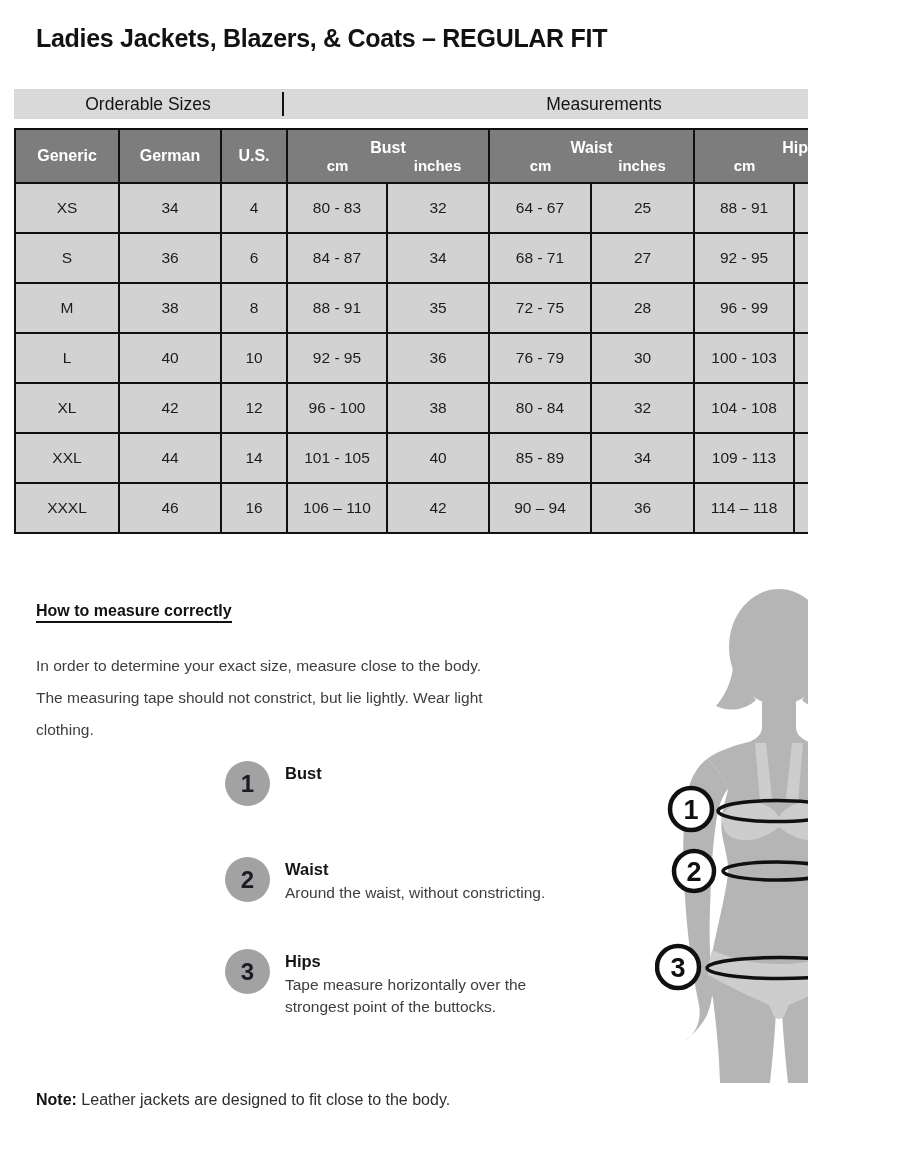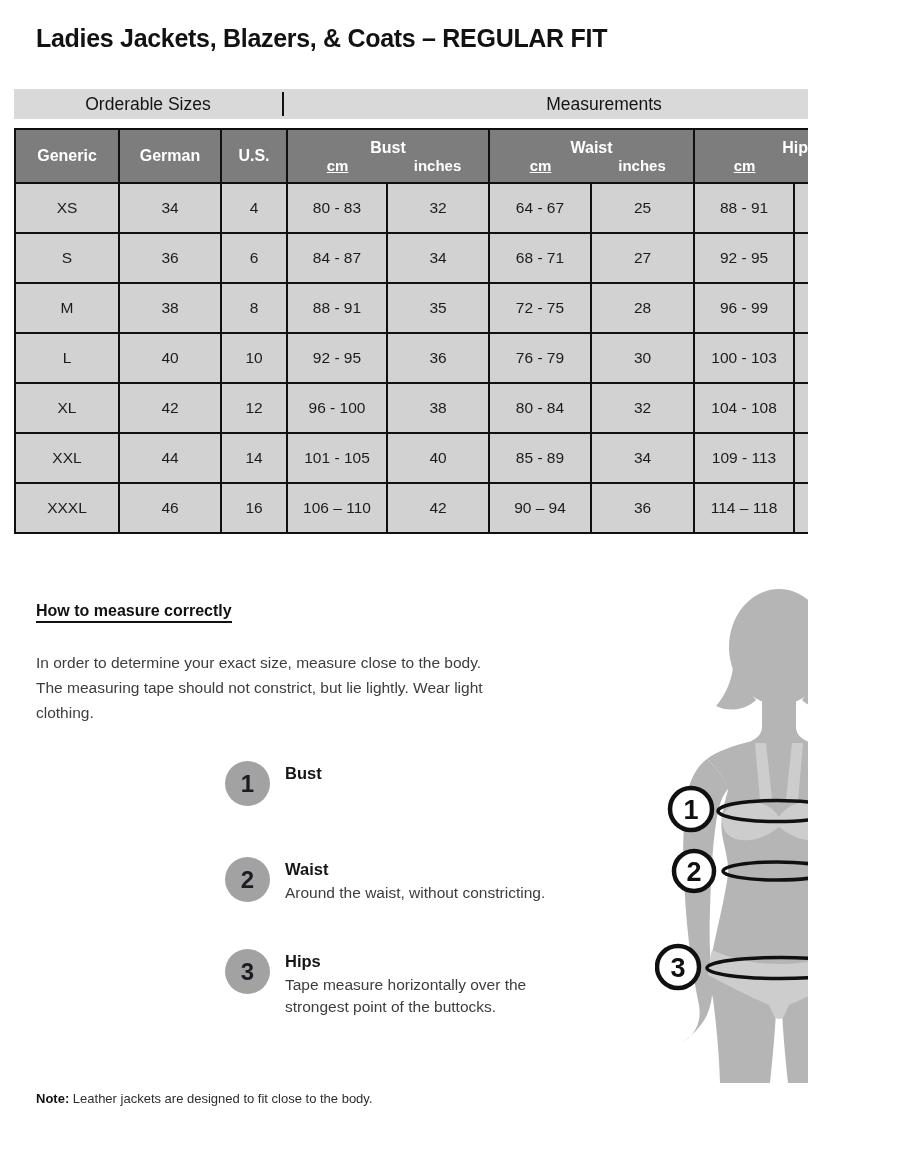--- a/index.html
+++ b/index.html
@@ -25,42 +25,42 @@
     border-collapse:collapse;table-layout:fixed;}
   .size-table th,.size-table td{text-align:center;vertical-align:middle;}
   .size-table th{background:var(--header-bg);color:#ffffff;font-weight:bold;font-size:16px;}
   .size-table th.simple{border:2px solid var(--line);}
   .size-table tr.h1{height:28px;}
   .size-table tr.h2{height:26px;}
   .size-table th.group{border:2px solid var(--line);border-bottom:none;
     vertical-align:bottom;padding-bottom:0;}
   .size-table th.sub{border:none;border-bottom:2px solid var(--line);
     font-size:15px;vertical-align:top;padding-bottom:4px;}
-  .size-table th.sub-cm{border-left:2px solid var(--line);text-decoration:underline;}
+  .size-table th.sub-cm{border-left:2px solid var(--line);}
   .size-table th.sub-in{border-right:2px solid var(--line);}
   .size-table td{background:var(--row-bg);border:2px solid var(--line);
     font-size:15.5px;color:#1c1c1c;height:50px;}
 
   .howto-heading{position:absolute;left:36px;top:602px;font-size:16px;font-weight:bold;
     color:var(--ink);border-bottom:2px solid #111;padding-bottom:1px;}
   .howto-intro{position:absolute;left:36px;top:650px;width:600px;font-size:15.5px;
-    line-height:25px;color:var(--soft-ink);white-space:pre-line;}
+    line-height:32px;color:var(--soft-ink);white-space:pre-line;}
 
   .steps{position:absolute;left:225px;top:761px;}
   .step{display:flex;}
   .step:nth-child(1){height:96px;}
   .step:nth-child(2){height:92px;}
   .step-num{flex:none;width:45px;height:45px;border-radius:50%;background:var(--step-circle);
     color:#1b1b24;font-weight:bold;font-size:24px;display:flex;align-items:center;
     justify-content:center;margin-right:15px;}
   .step-text{padding-top:3px;}
   .step-title{font-size:16.5px;font-weight:bold;color:#151515;margin-bottom:3px;}
   .step-desc{font-size:15.5px;color:var(--soft-ink);line-height:22px;white-space:pre-line;}
 
-  .note{position:absolute;left:36px;top:1091px;font-size:13px;color:#2e2e2e;}
+  .note{position:absolute;left:36px;top:1091px;font-size:16px;color:#2e2e2e;}
   .note b{color:#111;}
 
   .figure{position:absolute;left:655px;top:575px;width:263px;height:530px;}
 </style>
 </head>
 <body>
 
 <div class="page">
 
   <div class="title">Ladies Jackets, Blazers, &amp; Coats – REGULAR FIT</div>

